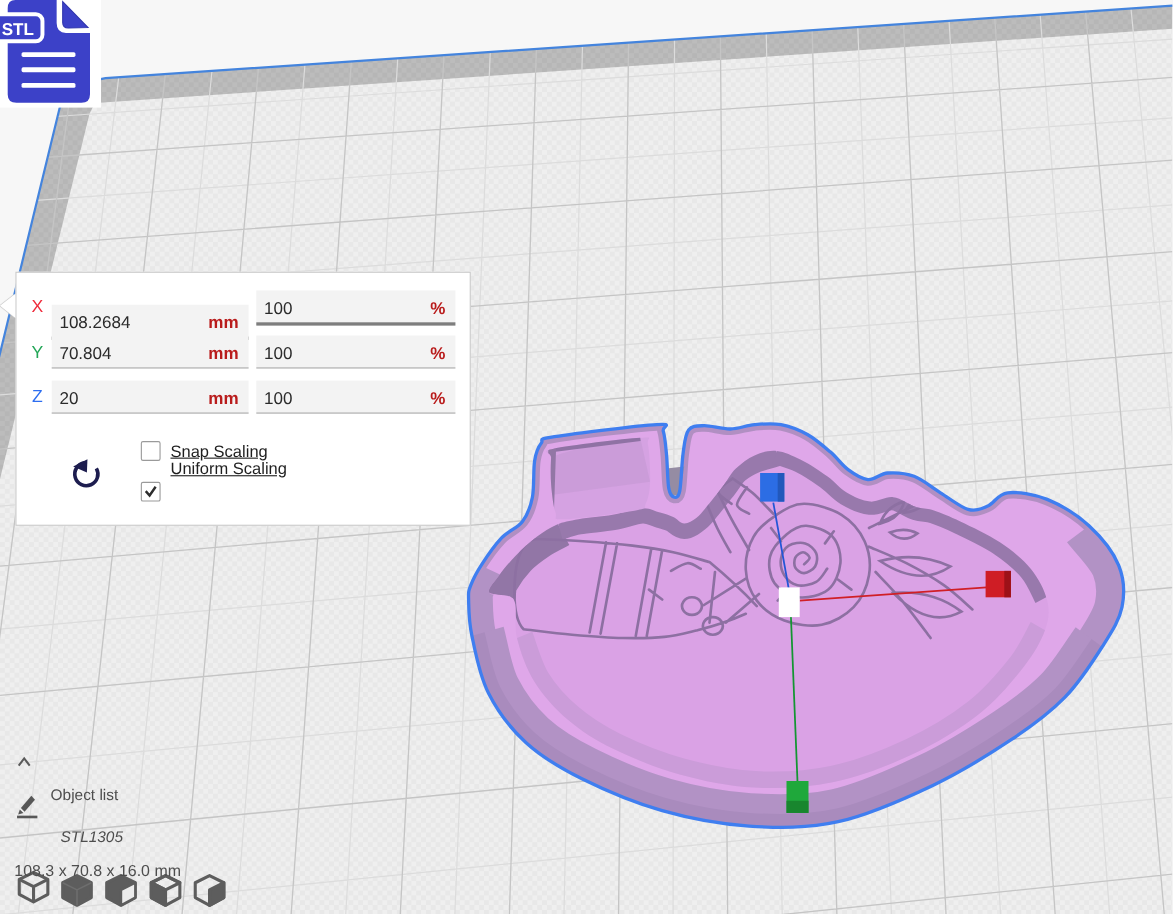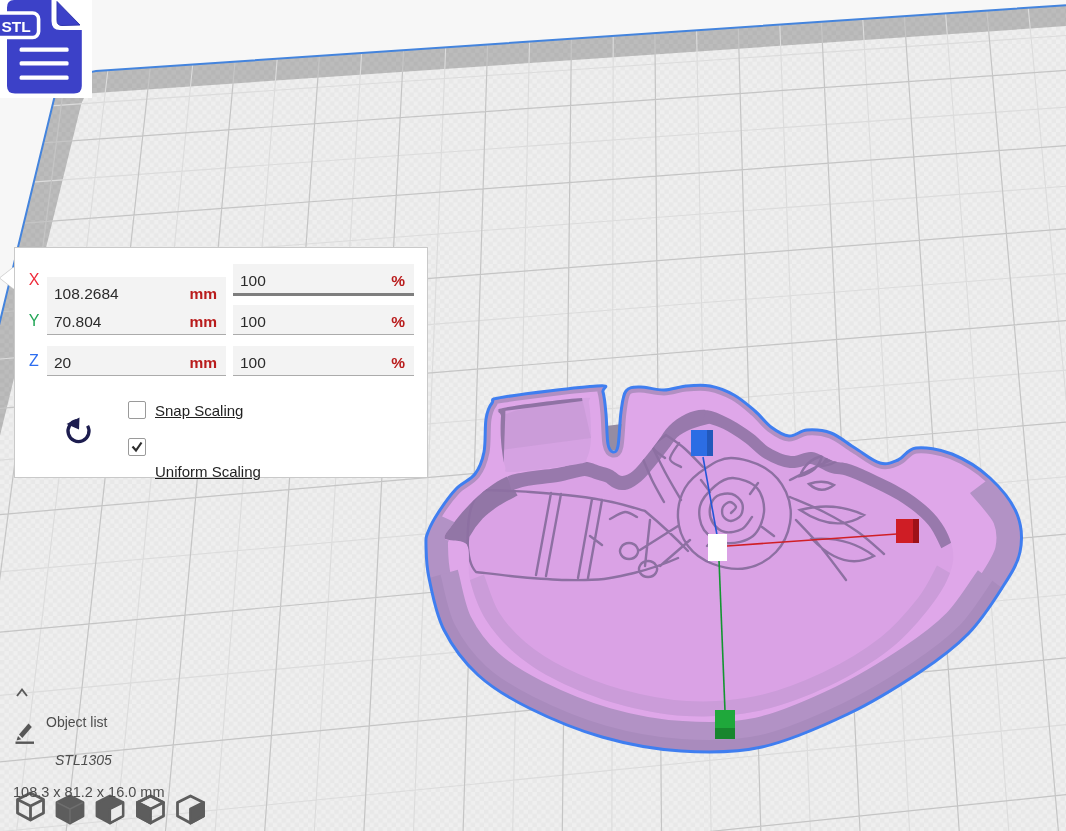--- a/index.html
+++ b/index.html
@@ -161,21 +161,21 @@
 <div class="fld b2" style="left:233px;top:346px;width:181px;">
       <span class="v">100</span>
       <span class="u">%</span>
     </div>
 <div class="cb" style="left:128px;top:401px;"></div>
 <div class="cb" style="left:128px;top:438px;"></div>
 <svg width="22" height="22" style="left:128px;top:438px;">
       <path d="M4.5 8.5 L8 12.5 L13.5 4.5" stroke="#2d2d2d" stroke-width="2.2" fill="none"></path>
     </svg>
 <div class="cblab" style="left:155px;top:402px;">Snap Scaling</div>
-<div class="cblab" style="left:155px;top:463px;">Uniform Scaling</div>
+<div class="cblab" style="left:155px;top:418px;">Uniform Scaling</div>
 <svg width="46" height="46" style="left:56px;top:408px;">
   <path d="M 31.6 17.8 A 10.5 10.5 0 1 1 20.7 12.7" fill="none" stroke="#1d1d4f" stroke-width="3.3"></path>
   <polygon points="10.5,16 23.5,9.5 23,21.5" fill="#1d1d4f"></polygon>
 </svg>
 
 <div class="blab" style="left:46px;top:686px;">Object list</div>
 <div class="blab" style="left:55px;top:724px;font-style:italic;">STL1305</div>
-<div class="blab" style="left:13px;top:756px;font-size:14.5px;">108.3 x 81.2 x 16.0 mm</div>
+<div class="blab" style="left:13px;top:756px;font-size:14.5px;">108.3 x 70.8 x 16.0 mm</div>
 </div>
 </body></html>

